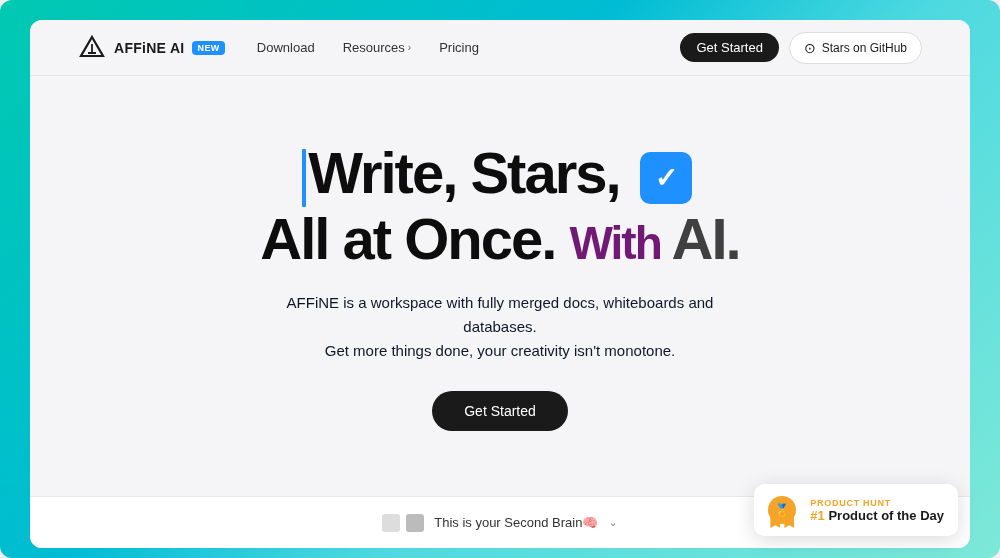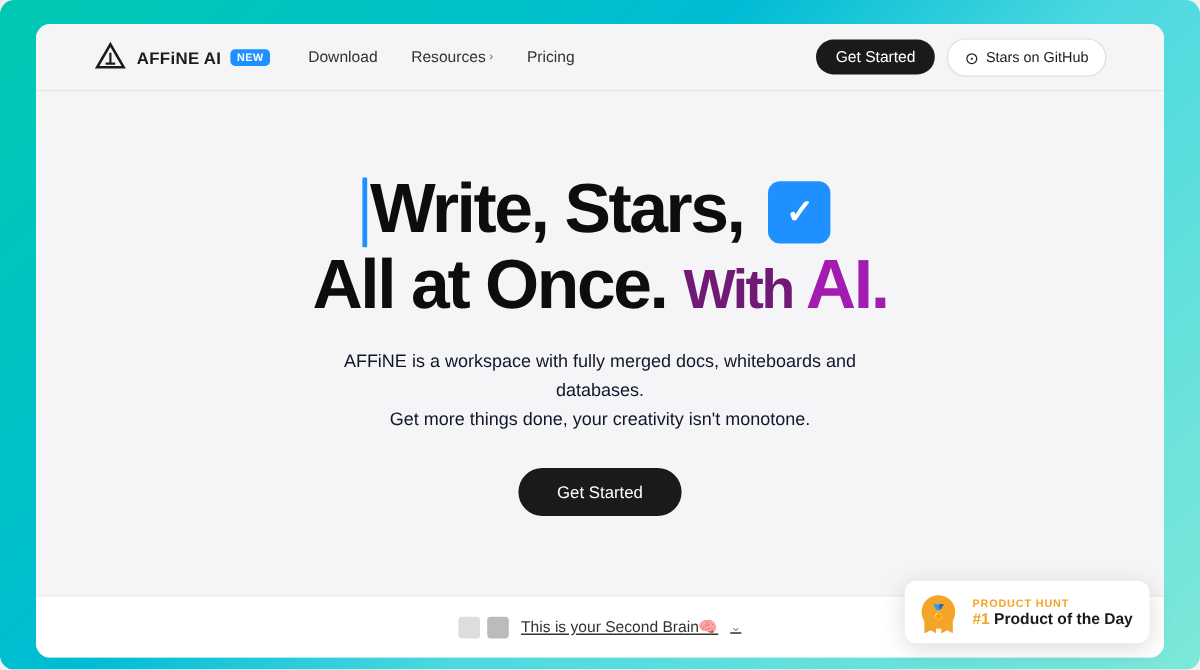--- a/index.html
+++ b/index.html
@@ -175,21 +175,21 @@
       margin: 0 6px;
     }
 
     .hero-title .checkbox-icon .checkmark {
       color: white;
       font-size: 28px;
       font-weight: 700;
     }
 
     .hero-title .ai-text {
-      color: #a21caf;
+      color: #404040;
     }
 
     .hero-subtitle {
       font-size: 15px;
       color: #0f172a;
       line-height: 1.6;
       margin-top: 16px;
       margin-bottom: 28px;
       max-width: 480px;
     }
@@ -208,21 +208,20 @@
     
     .bottom-bar {
       height: 52px;
       background: white;
       border-top: 1px solid #e8e8e8;
       display: flex;
       align-items: center;
       justify-content: center;
       gap: 10px;
       flex-shrink: 0;
-      text-decoration: underline;
     }
 
     .bottom-bar-icons {
       display: flex;
       gap: 6px;
     }
 
     .bottom-icon {
       width: 18px;
       height: 18px;

